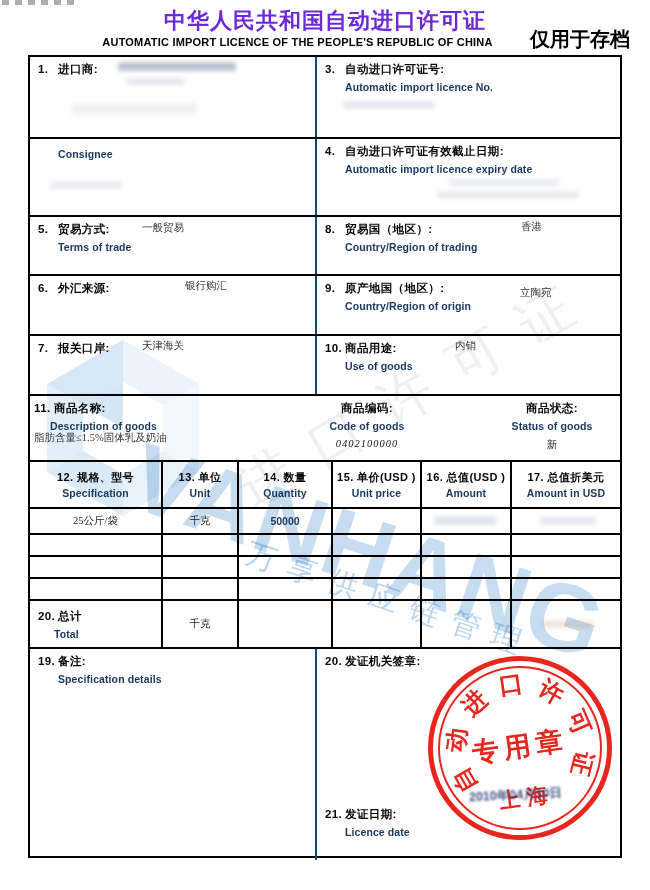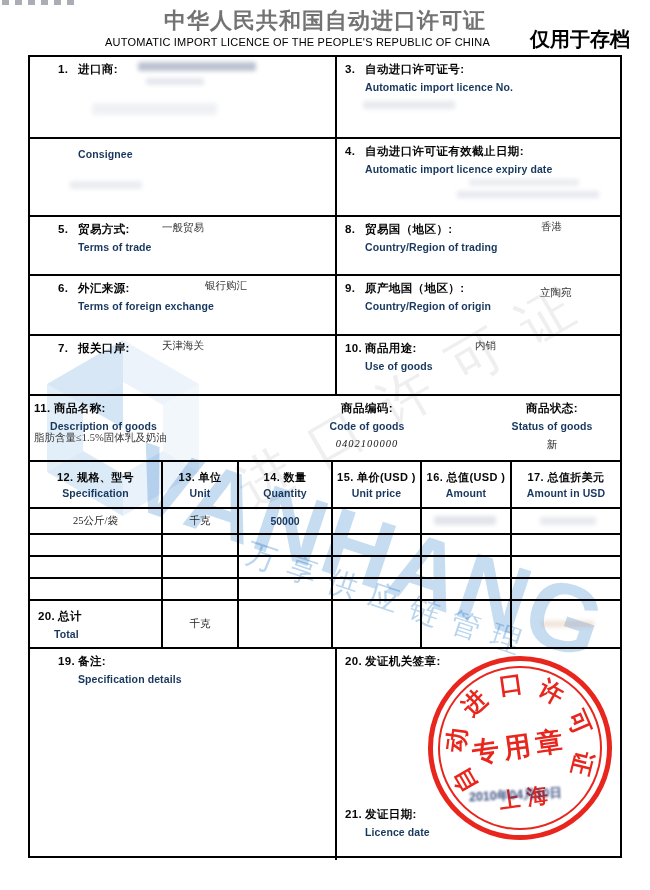--- a/index.html
+++ b/index.html
@@ -3,31 +3,31 @@
 <meta charset="utf-8">
 <style>
   html,body{margin:0;padding:0;background:#fff;}
   .page{position:relative;width:650px;height:890px;background:#ffffff;overflow:hidden;
         font-family:"Liberation Sans","DejaVu Sans",sans-serif;color:#111;}
   
   .corner-frag{position:absolute;left:2px;top:0;width:72px;height:5px;opacity:.75;
     background:repeating-linear-gradient(90deg,#8d939c 0 7px,transparent 7px 13px);}
   
   .title-cn{position:absolute;left:0;right:0;top:6px;text-align:center;font-size:22px;
-    font-weight:700;letter-spacing:1px;color:#737373;}
+    font-weight:700;letter-spacing:1px;color:#6d28d9;}
   .title-en{position:absolute;left:0;right:55px;top:36px;text-align:center;font-size:11px;
-    font-weight:400;color:#000;letter-spacing:.2px;}
+    font-weight:700;color:#000;letter-spacing:.2px;}
   .archive{position:absolute;right:20px;top:26px;font-size:20px;font-weight:700;color:#000;}
   
   .form{position:absolute;left:28px;top:55px;width:594px;height:803px;border:2px solid #000;
     box-sizing:border-box;display:flex;flex-direction:column;}
   .row{display:flex;border-top:2px solid #000;box-sizing:border-box;flex:0 0 auto;}
   .row.first{border-top:none;}
   .cell{position:relative;box-sizing:border-box;padding:5px 8px;}
-  .lcell{width:287px;border-right:2px solid #000000;margin-left:20px;}
+  .lcell{width:287px;border-right:2px solid #0c4a6e;}
   .rcell{flex:1;}
   .cl{font-size:11.5px;font-weight:700;color:#060606;letter-spacing:.4px;}
   .cl .num{display:inline-block;min-width:20px;}
   .el{font-size:10.5px;font-weight:700;color:#17375e;margin:4px 0 0 20px;letter-spacing:.1px;}
   .val{position:absolute;font-family:"Liberation Serif","DejaVu Serif",serif;
     font-size:10.5px;color:#353535;white-space:nowrap;}
   
   .h-r1{height:80px}.h-r2{height:78px}.h-r3{height:59px}.h-r4{height:60px}.h-r5{height:60px}
   .h-r6{height:66px}.h-r7{height:47px}.h-r8{height:26px}.h-re{height:22px}.h-r12{height:48px}
   .h-r13{height:213px}
@@ -132,21 +132,20 @@
       <div class="cell rcell">
         <div class="cl"><span class="num">8.</span><span>贸易国（地区）:</span></div>
         <div class="el">Country/Region of trading</div>
         <span class="val" style="left:204px;top:3px;">香港</span>
       </div>
     </div>
 
     <div class="row h-r4">
       <div class="cell lcell">
         <div class="cl"><span class="num">6.</span><span>外汇来源:</span></div>
-        <div class="el">Terms of foreign exchange</div>
         <span class="val" style="left:155px;top:3px;">银行购汇</span>
       </div>
       <div class="cell rcell">
         <div class="cl"><span class="num">9.</span><span>原产地国（地区）:</span></div>
         <div class="el">Country/Region of origin</div>
         <span class="val" style="left:203px;top:10px;">立陶宛</span>
       </div>
     </div>
 
     <div class="row h-r5">

